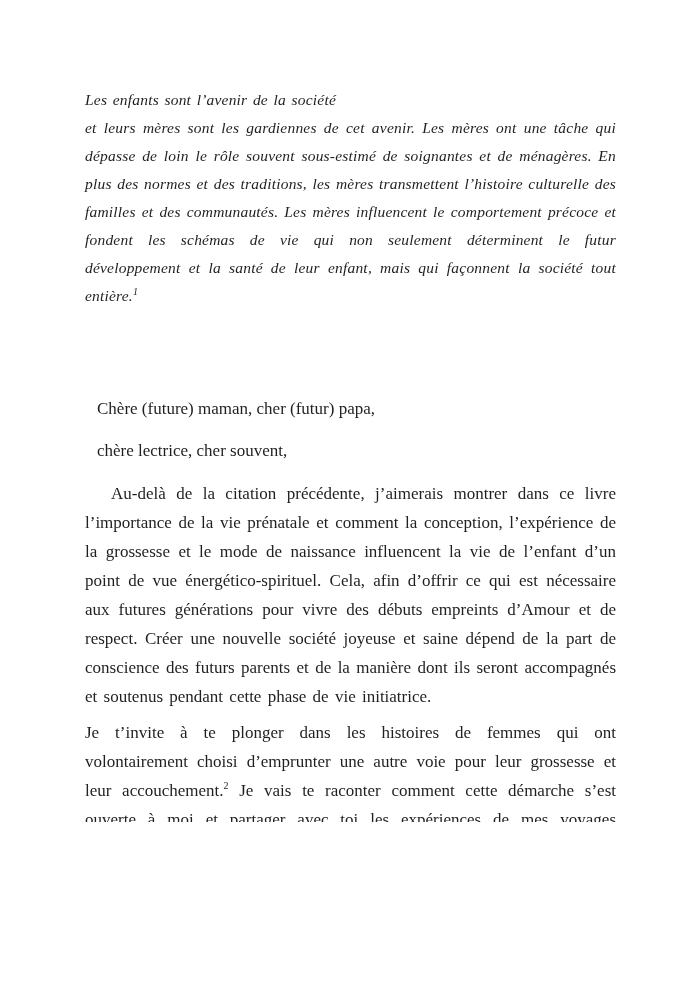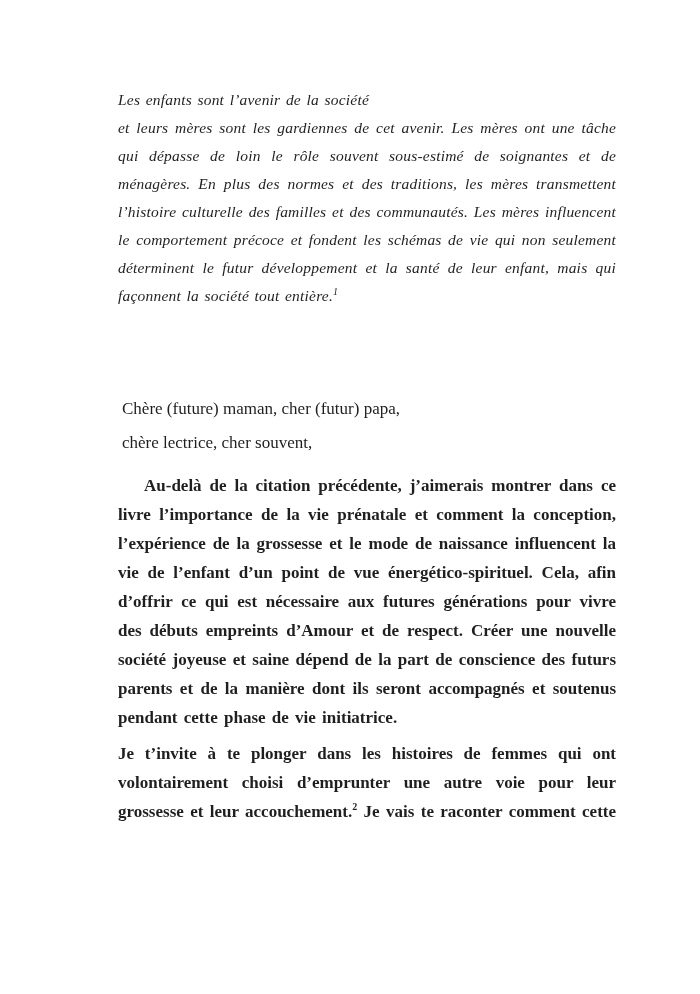--- a/index.html
+++ b/index.html
@@ -11,21 +11,21 @@
     height: 994px;
     background: #ffffff;
     font-family: "Liberation Serif", serif;
     color: #1f1f1f;
   }
   .page {
     position: relative;
     width: 700px;
     height: 822px;
     box-sizing: border-box;
-    padding: 86px 84px 0 118px;
+    padding: 86px 84px 0 85px;
     overflow: hidden;
   }
   .epigraph {
     font-style: italic;
     font-size: 15.5px;
     line-height: 28px;
     text-align: justify;
     word-spacing: 1.5px;
     letter-spacing: 0.2px;
   }
@@ -34,29 +34,28 @@
   }
   .epigraph .opening {
     text-align: left;
   }
   .salutation {
     margin-top: 84px;
     font-size: 17px;
     line-height: 30px;
   }
   .salutation p {
-    margin: 4px;
+    margin: 12px;
   }
   .body-text {
     margin-top: 13px;
     font-size: 17px;
     line-height: 29px;
     text-align: justify;
     word-spacing: 2px;
-    font-weight: bold;
   }
   .body-text p {
     margin: 0 0 7px 0;
   }
   .body-text p.indent {
     text-indent: 26px;
   }
   sup {
     font-size: 10px;
     line-height: 0;

